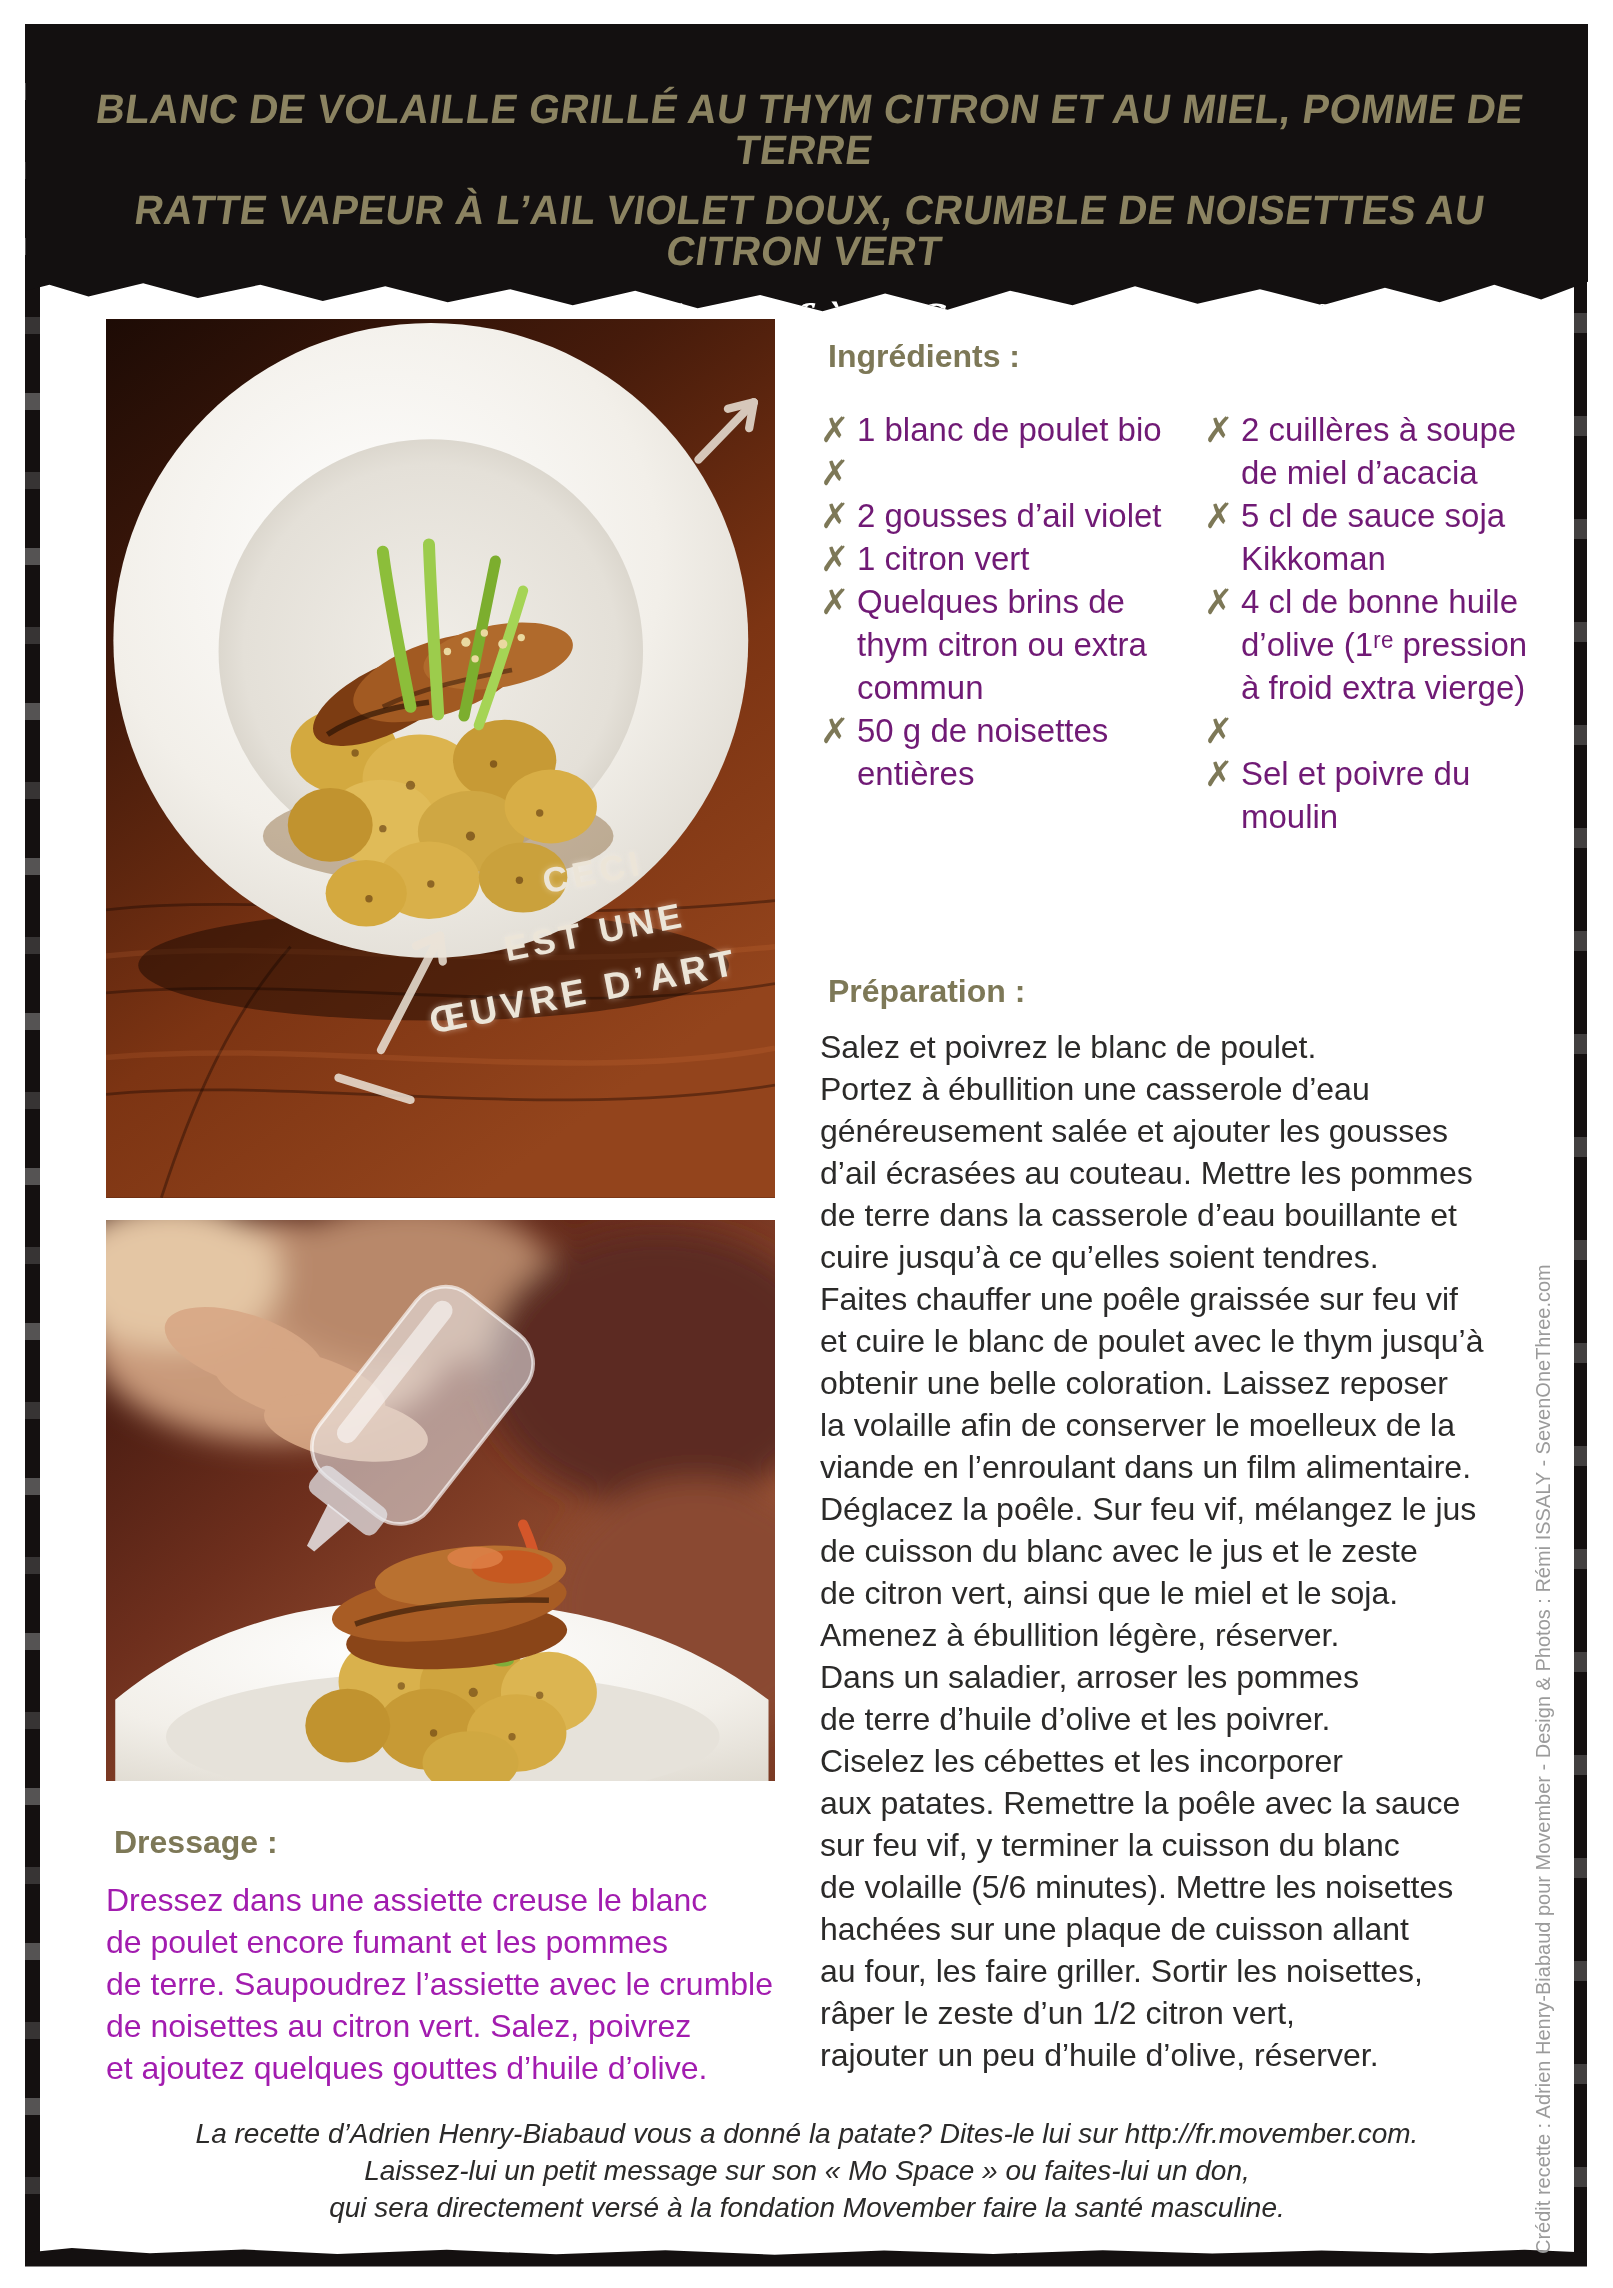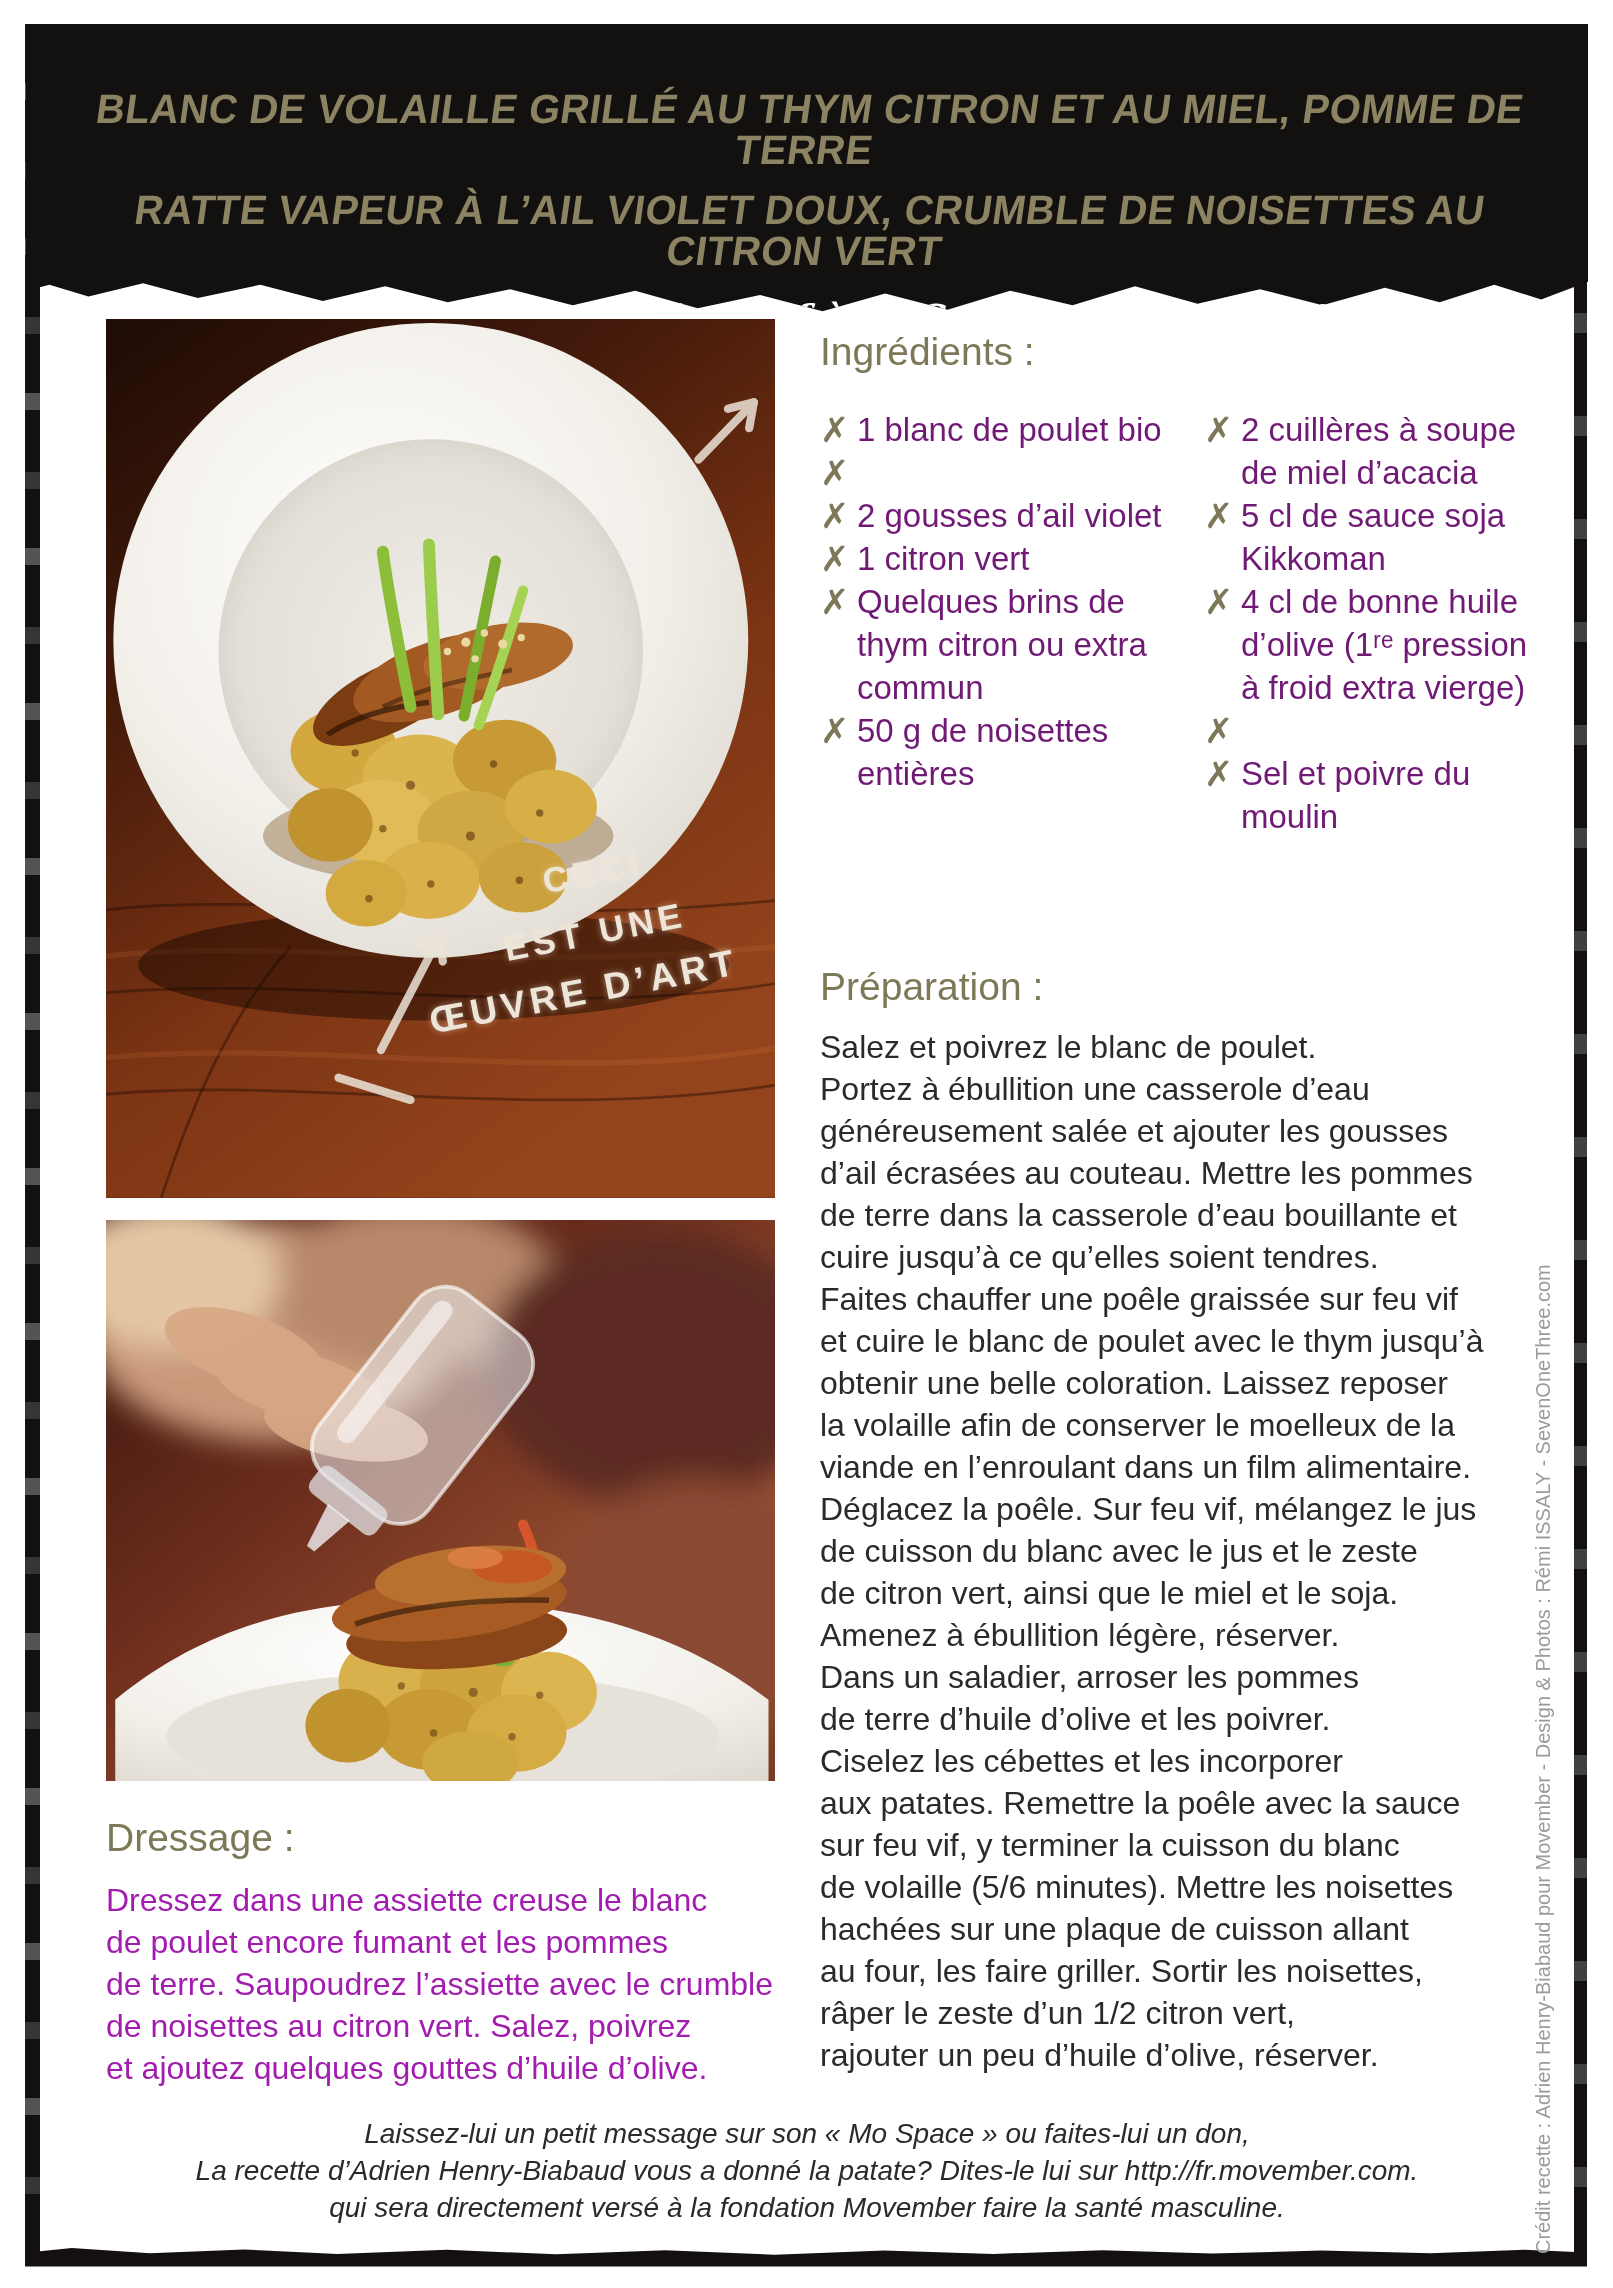--- a/index.html
+++ b/index.html
@@ -32,21 +32,21 @@
   .photo-top{left:106px;top:319px;width:669px;height:879px;}
   .photo-bottom{left:106px;top:1220px;width:669px;height:561px;}
   .photo svg{display:block;}
   .chalk{position:absolute;color:#ece5d8;font-weight:700;letter-spacing:4.6px;font-size:35px;
     text-shadow:0 0 6.5px rgba(255,245,230,.45);transform:rotate(-11deg);white-space:nowrap;}
   .chalk-1{left:436px;top:533px;}
   .chalk-2{left:397px;top:593px;}
   .chalk-3{left:321px;top:652px;font-size:37px;}
 
   
-  .ing-heading,.prep-heading,.dress-heading{position:absolute;margin:0;font-size:39px;font-weight:400;color:#7d7857;}
+  .ing-heading,.prep-heading,.dress-heading{position:absolute;margin:8px;font-size:32px;font-weight:700;color:#7d7857;}
   .ing-heading{left:820px;top:330px;}
   .ing-cols{position:absolute;left:820px;top:408px;width:729px;display:flex;gap:22px;}
   .ing-col{list-style:none;margin:0;padding:0;}
   .ing-col-1{width:362px;}
   .ing-col-2{width:345px;}
   .ing{display:flex;align-items:flex-start;}
   .x-bullet{flex:0 0 37px;color:#7d7857;font-weight:700;font-size:35px;line-height:43px;}
   .ing-text{font-size:33px;line-height:43px;color:#701a75;}
 
   
@@ -341,21 +341,21 @@
 rajouter un peu d’huile d’olive, réserver.</p>
 
   <h2 class="dress-heading">Dressage :</h2>
   <p class="dress-body">Dressez dans une assiette creuse le blanc
 de poulet encore fumant et les pommes
 de terre. Saupoudrez l’assiette avec le crumble
 de noisettes au citron vert. Salez, poivrez
 et ajoutez quelques gouttes d’huile d’olive.</p>
 
   <div class="footer">
+    <div>La recette d’Adrien Henry-Biabaud vous a donné la patate? Dites-le lui sur http://fr.movember.com.</div>
     <div>Laissez-lui un petit message sur son « Mo Space » ou faites-lui un don,</div>
-    <div>La recette d’Adrien Henry-Biabaud vous a donné la patate? Dites-le lui sur http://fr.movember.com.</div>
     <div>qui sera directement versé à la fondation Movember faire la santé masculine.</div>
   </div>
 
   <div class="credit">Crédit recette : Adrien Henry-Biabaud pour Movember - Design &amp; Photos : Rémi ISSALY - SevenOneThree.com</div>
 
 </div>
 
 
 </body></html>

